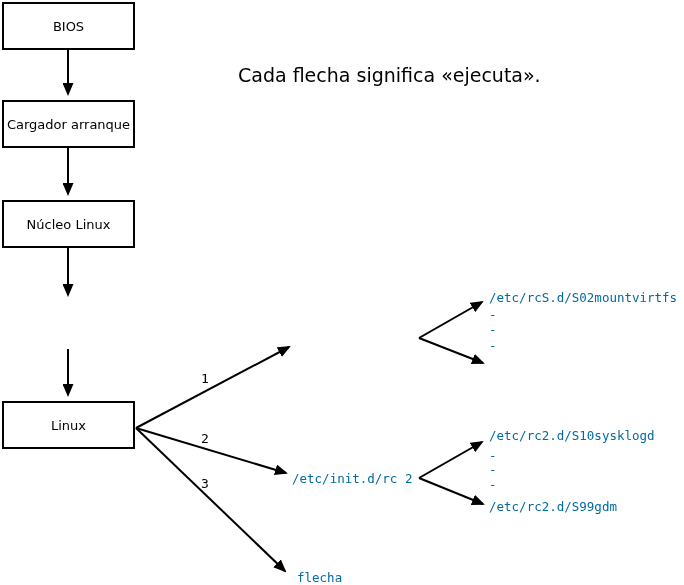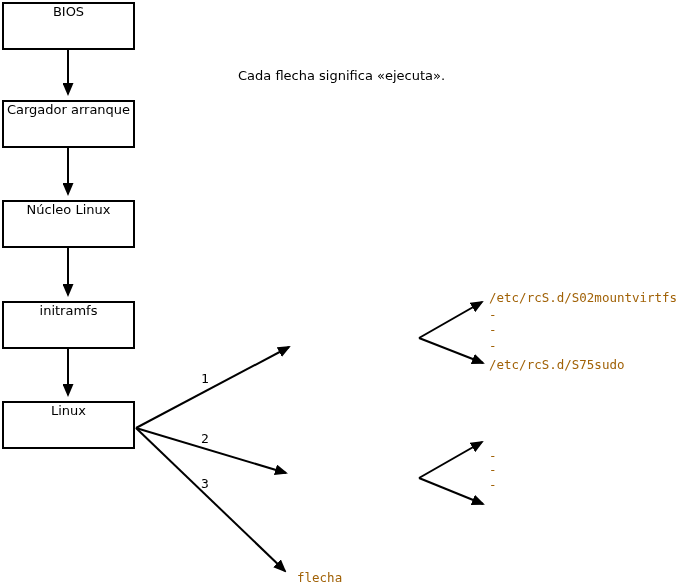--- a/index.html
+++ b/index.html
@@ -29,39 +29,40 @@
   }
   .flowbox {
     position: absolute;
     left: 2px;
     width: 133px;
     height: 48px;
     border: 2px solid #000000;
     box-sizing: border-box;
     background: #ffffff;
     display: flex;
+    align-items: center;
     justify-content: center;
     font-size: 13px;
     color: #000000;
   }
   .note {
     position: absolute;
     left: 238px;
     top: 75px;
     transform: translateY(-50%);
-    font-size: 13px;
+    font-size: 19px;
     white-space: pre;
   }
   .mono {
     position: absolute;
     transform: translateY(-50%);
     font-family: "DejaVu Sans Mono", monospace;
     font-size: 12.5px;
     white-space: pre;
-    color: #a16207;
+    color: #0369a1;
   }
   .num {
     position: absolute;
     transform: translate(-50%, -50%);
     font-family: "DejaVu Sans Mono", monospace;
     font-size: 13px;
     color: #000000;
   }
 </style>
 </head>
@@ -90,38 +91,37 @@
 
   <div class="flowbox" style="top:2px">
     <span>BIOS</span>
   </div>
   <div class="flowbox" style="top:100px">
     <span>Cargador arranque</span>
   </div>
   <div class="flowbox" style="top:200px">
     <span>Núcleo Linux</span>
   </div>
-  <div class="flowbox" style="top:301px">
-    <span>initramfs</span>
-  </div>
   <div class="flowbox" style="top:401px">
     <span>Linux</span>
   </div>
 
   <div class="note">Cada flecha significa «ejecuta».</div>
 
   <div class="num" style="left:205px; top:378px">1</div>
   <div class="num" style="left:205px; top:438px">2</div>
   <div class="num" style="left:205px; top:483px">3</div>
 
   <div class="mono" style="left:489px; top:297px">/etc/rcS.d/S02mountvirtfs</div>
   <div class="mono" style="left:489px; top:314px">-</div>
   <div class="mono" style="left:489px; top:329px">-</div>
   <div class="mono" style="left:489px; top:345px">-</div>
-  <div class="mono" style="left:489px; top:364px">/etc/rcS.d/S75sudo</div>
 
+  <div class="mono" style="left:292px; top:478px">/etc/init.d/rc 2</div>
+  <div class="mono" style="left:489px; top:435px">/etc/rc2.d/S10sysklogd</div>
   <div class="mono" style="left:489px; top:455px">-</div>
   <div class="mono" style="left:489px; top:469px">-</div>
   <div class="mono" style="left:489px; top:484px">-</div>
+  <div class="mono" style="left:489px; top:506px">/etc/rc2.d/S99gdm</div>
 
   <div class="mono" style="left:297px; top:577px">flecha</div>
 
 </div>
 
 </body></html>

